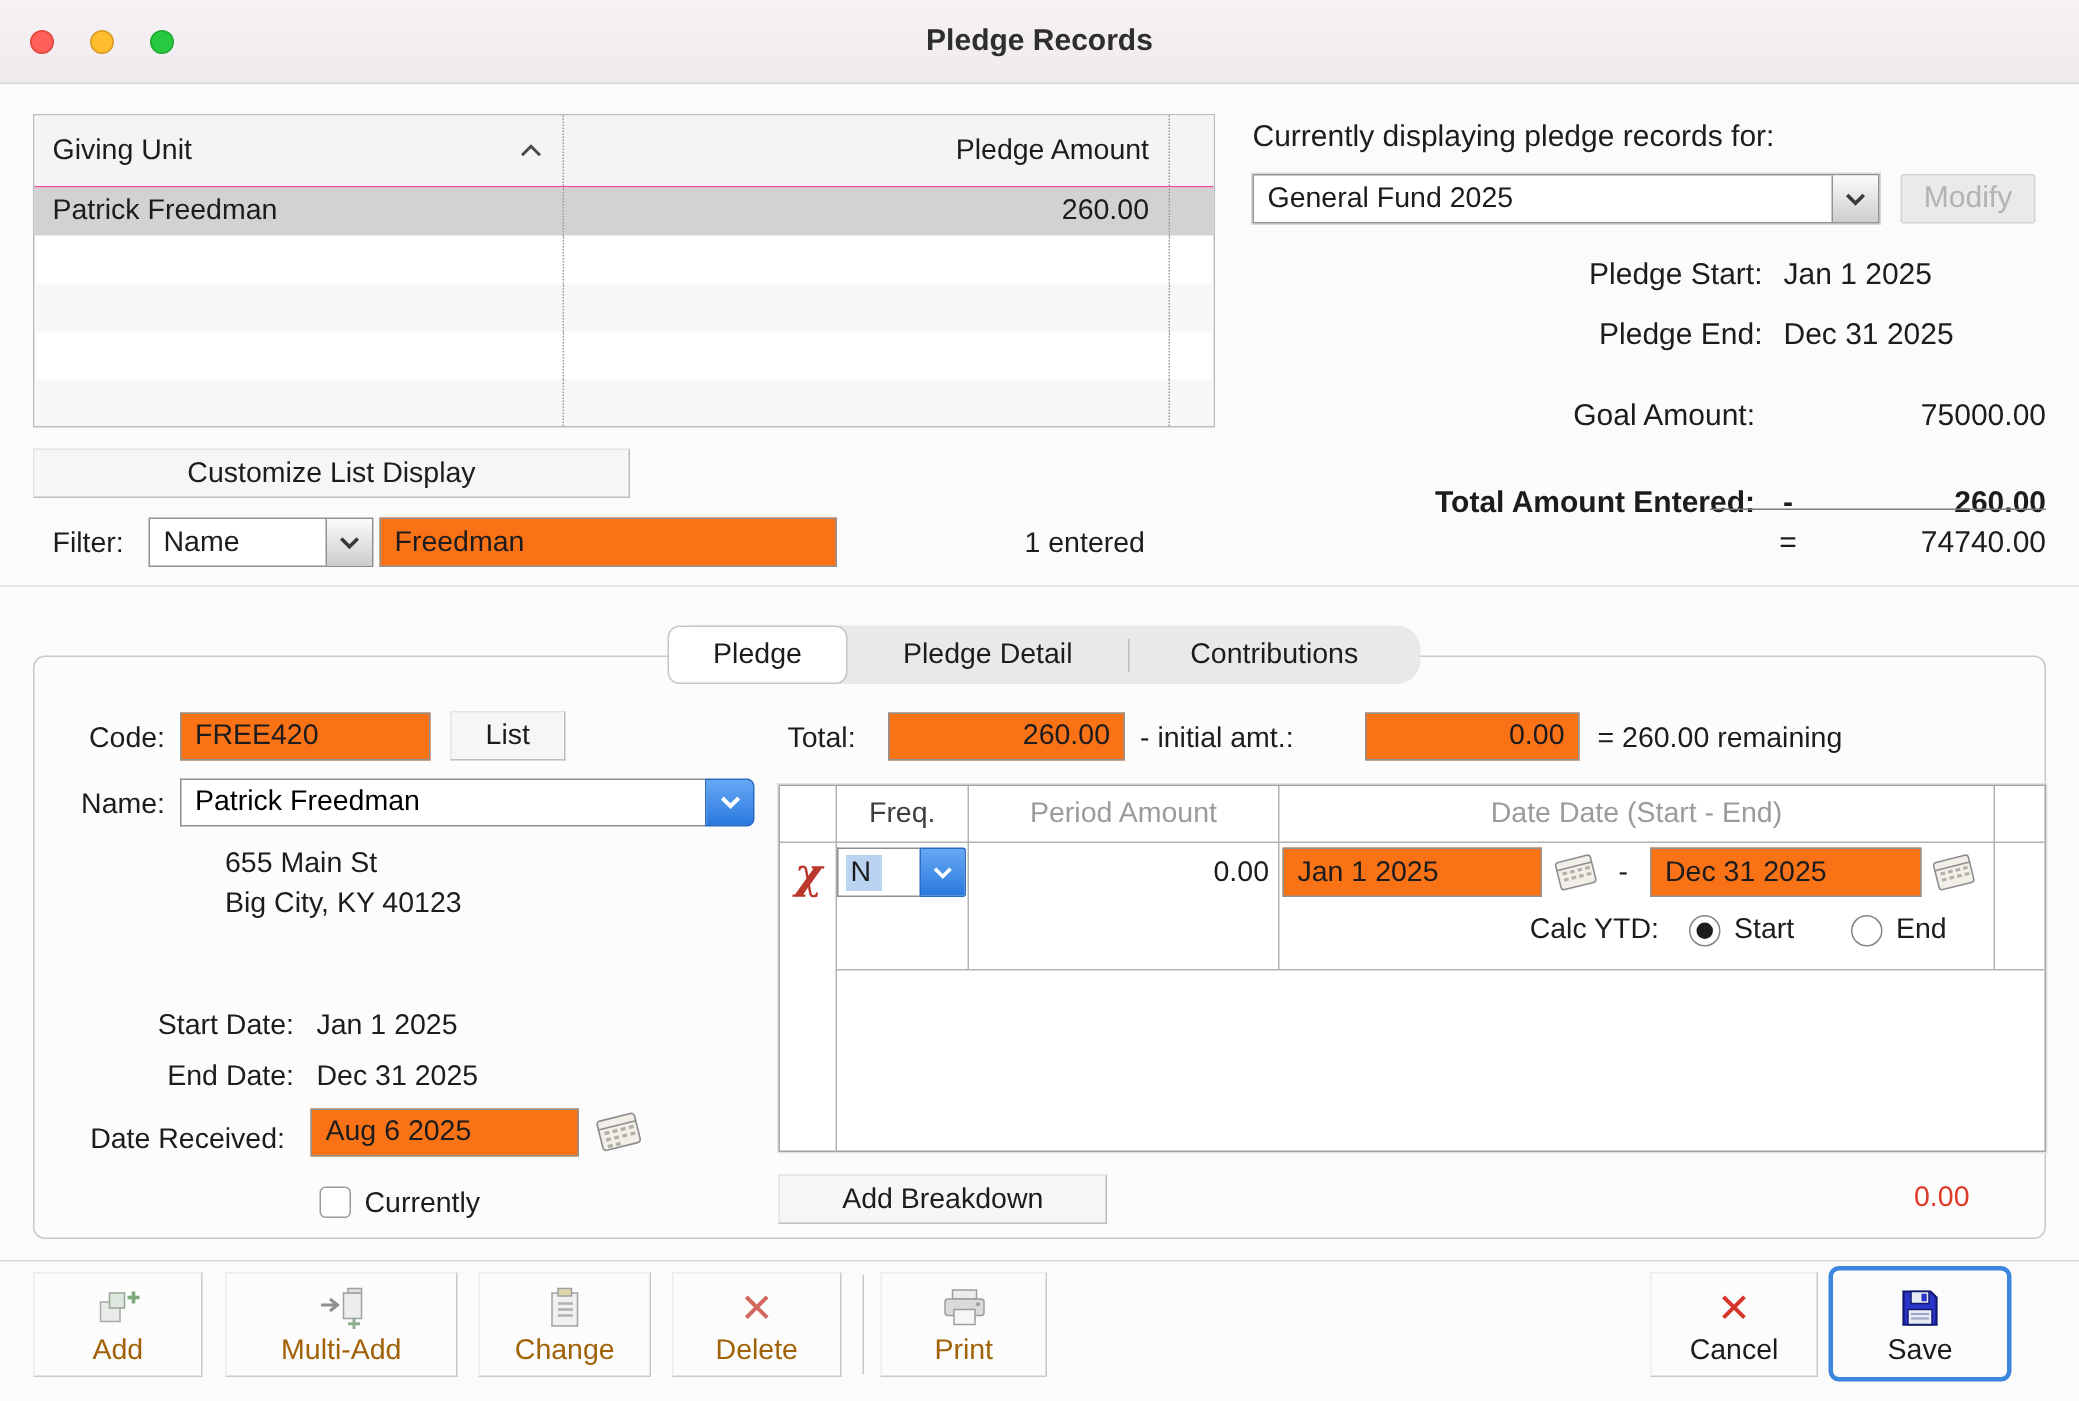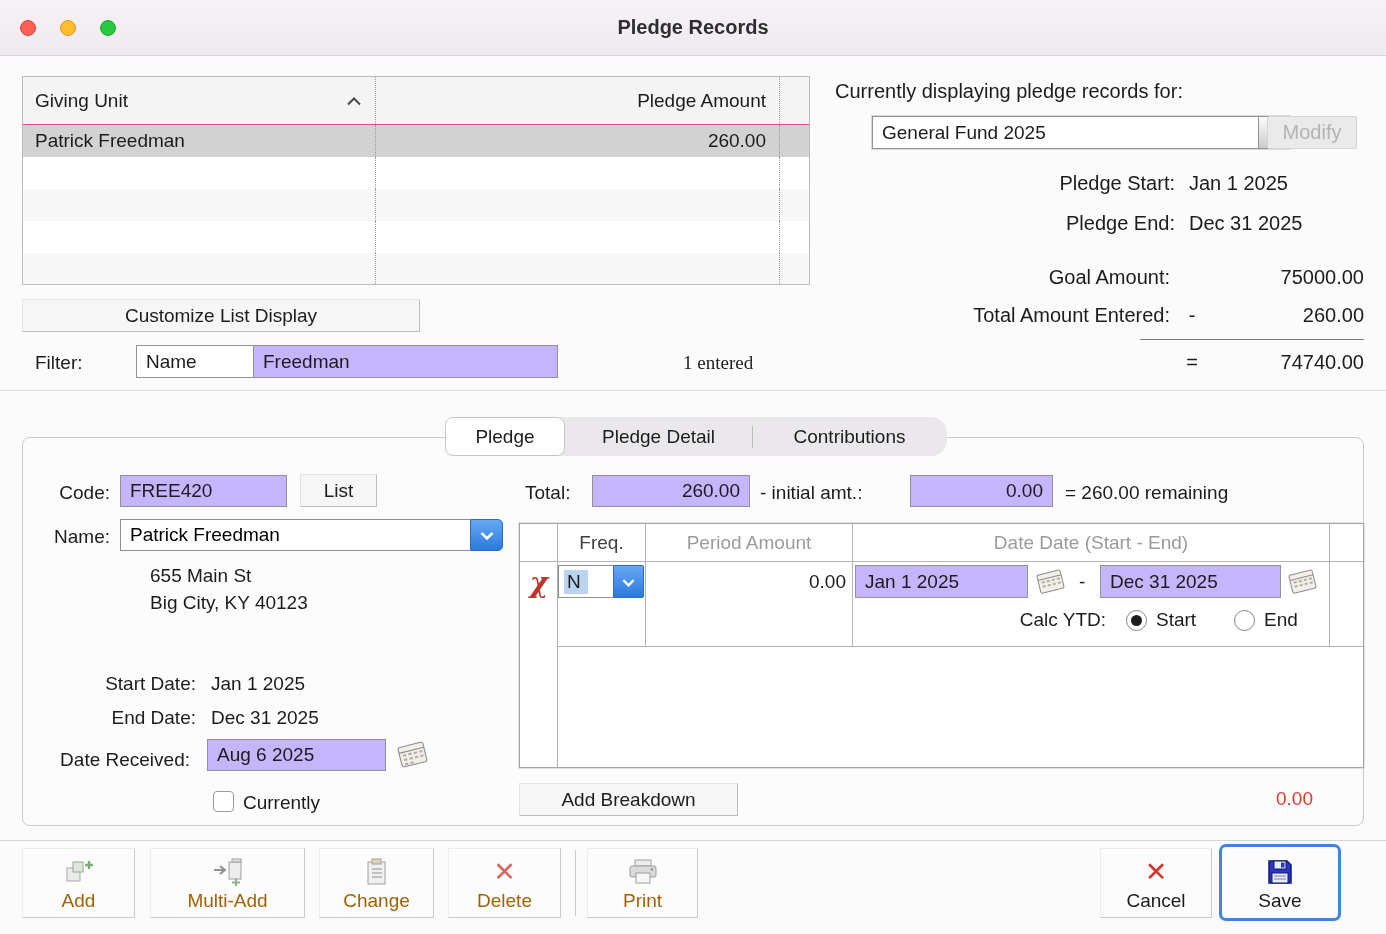--- a/index.html
+++ b/index.html
@@ -34,45 +34,45 @@
   .gl-row .c3 { width:30px; border-left:1px dotted #9a9a9a; }
   .gl-row.selected { background:#d2d2d2; }
   .gl-row.alt { background:#f7f7f7; }
 
   .flat-btn { display:block; background:#f6f6f6; border:1px solid #e4e4e4;
     border-right-color:#bdbdbd; border-bottom-color:#bdbdbd;
     font:inherit; color:#1c1c1e; text-align:center; }
   .customize { position:absolute; left:22px; top:299px; width:398px; height:33px; }
 
   .filter-label { position:absolute; left:35px; top:352px; }
-  .dropdown { display:flex; align-items:stretch; border:1px solid #929292; background:#fff; height:33px;margin-left:37px; }
+  .dropdown { display:flex; align-items:stretch; border:1px solid #929292; background:#fff; height:33px; }
   .dd-text { flex:1; display:flex; align-items:center; padding:0 9px; white-space:nowrap; overflow:hidden; }
   .dd-btn { width:31px; border-left:1px solid #929292;
     background:linear-gradient(#fbfbfb,#cdcdcd); display:flex; align-items:center; justify-content:center; }
   .filter-dd { position:absolute; left:99px; top:345px; width:150px; }
-  .text-input { border:1px solid #929292; background:#c4b5fd; font:inherit; color:#1c1c1e; padding:0 9px; outline:none; }
+  .text-input { border:1px solid #929292; background:#f97316; font:inherit; color:#1c1c1e; padding:0 9px; outline:none; }
   .filter-input { position:absolute; left:253px; top:345px; width:305px; height:33px; }
-  .entered-count { position:absolute; left:683px; top:352px;font-family:Liberation Serif, serif; }
+  .entered-count { position:absolute; left:683px; top:352px; }
 
   
   .fund-heading { position:absolute; left:835px; top:80px; font-size:20px; }
   .fund-dd { position:absolute; left:835px; top:116px; width:418px; box-shadow:0 0 0 1px #d9d9d9; }
   .modify-btn { position:absolute; left:1267px; top:116px; width:90px; height:33px;
     background:#eaeaea; border:1px solid #d4d4d4; color:#b3b3b3; font:inherit; font-size:20px; border-radius:2px; }
   .kv { position:absolute; display:flex; font-size:20px; }
   .kv .k { width:275px; text-align:right; }
   .kv .v { margin-left:14px; }
   .kv-start { left:900px; top:172px; }
   .kv-end   { left:900px; top:212px; }
   .amount-row { position:absolute; left:835px; width:529px; display:flex; align-items:center; font-size:20px; }
   .amount-row .lbl { flex:1; text-align:right; }
   .amount-row .op  { width:44px; text-align:center; }
   .amount-row .val { width:150px; text-align:right; }
   .goal-row    { top:266px; }
-  .entered-row { top:304px; }
+  .entered-row { top:324px;font-weight:bold; }
   .sum-line { position:absolute; left:1140px; top:339px; width:224px; height:1px; background:#7c7c7c; }
   .equals-row  { top:351px; }
 
   .section-divider { position:absolute; left:0; top:390px; width:100%; height:1px; background:#e0e0e0; }
 
   
   .main-panel { position:absolute; left:22px; top:437px; width:1342px; height:389px;
     border:1px solid #c9c9c9; border-radius:8px; background:#fcfcfc; }
   .tab-strip { position:absolute; left:445px; top:417px; width:502px; height:39px;
     background:#eae8ea; border-radius:16px; display:flex; align-items:stretch; z-index:2; }

